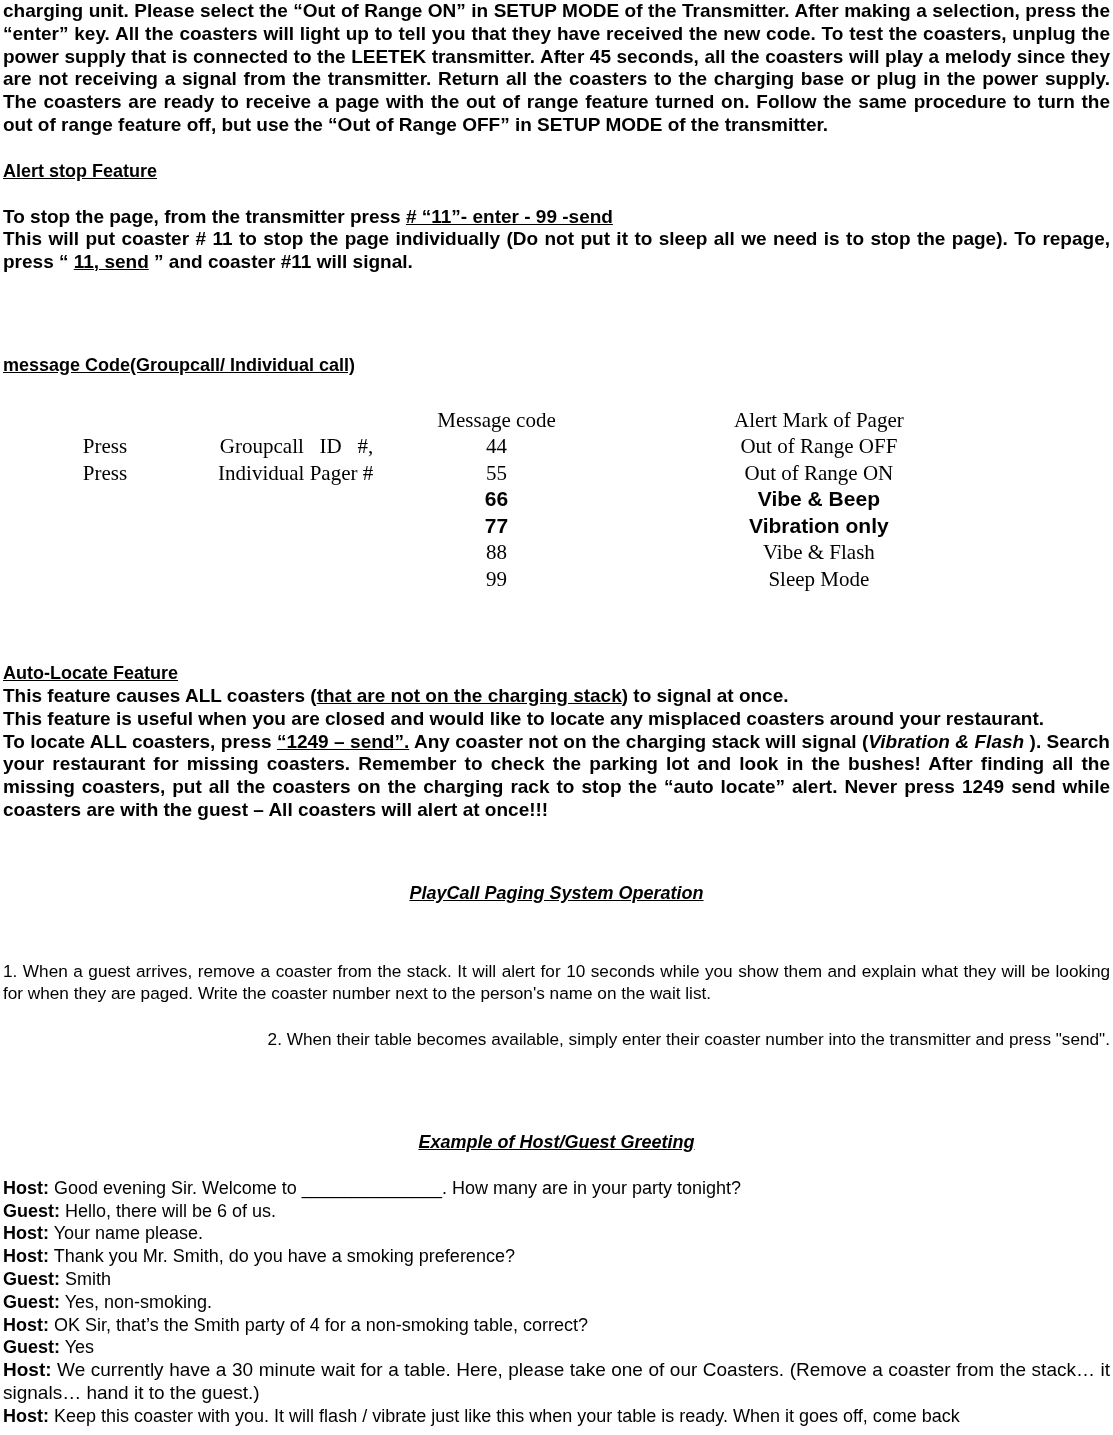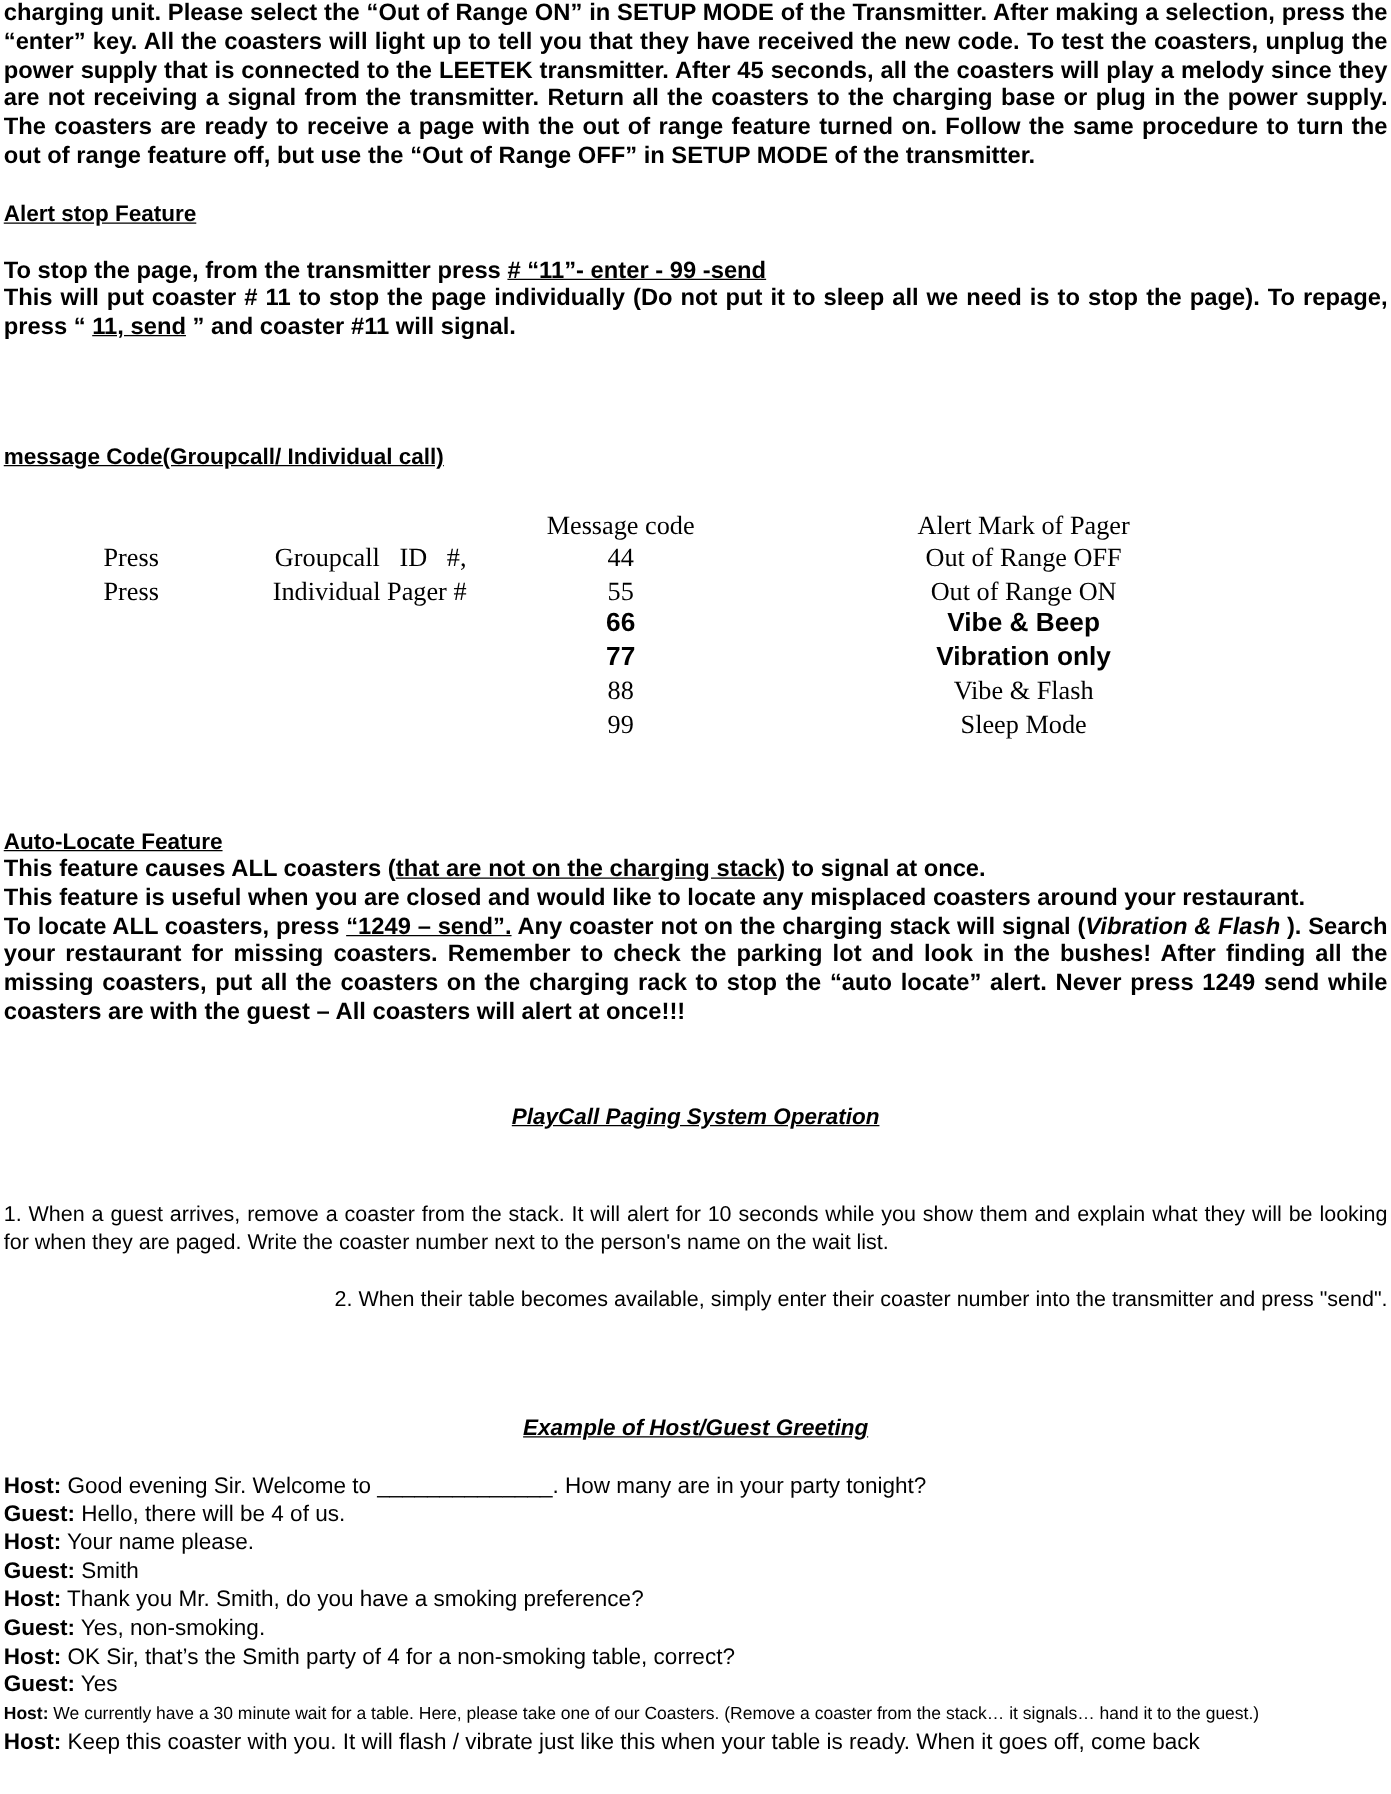--- a/index.html
+++ b/index.html
@@ -100,21 +100,21 @@
   
   .dialogue-line {
     font-size: 18px;
     line-height: 22.8px;
     font-weight: normal;
     margin: 0 3px;
     text-align: left;
   }
   .dialogue-line .spk { font-weight: bold; }
   .dialogue-wrap {
-    font-size: 14px;
+    font-size: 19px;
     line-height: 22.8px;
     font-weight: normal;
     margin: 0 3px;
     text-align: justify;
     text-justify: inter-word;
   }
   .dialogue-wrap .spk { font-weight: bold; }
   .numitem {
     font-size: 17.2px;
     line-height: 22.8px;
@@ -217,24 +217,24 @@
 
   <div class="numitem nojust">2.    When their table becomes available, simply enter their coaster number into the transmitter and press "send".</div>
 
   <div class="spacer-80"></div>
 
   <div class="center-heading"><span>Example of Host/Guest Greeting</span></div>
 
   <div class="spacer-23"></div>
 
   <div class="dialogue-line"><span class="spk">Host:</span><span> Good evening Sir.    Welcome to ______________.    How many are in your party tonight?</span></div>
-  <div class="dialogue-line"><span class="spk">Guest:</span><span> Hello, there will be 4 of us.</span></div>
+  <div class="dialogue-line"><span class="spk">Guest:</span><span> Hello, there will be 6 of us.</span></div>
   <div class="dialogue-line"><span class="spk">Host:</span><span> Your name please.</span></div>
+  <div class="dialogue-line"><span class="spk">Host:</span><span> Thank you Mr. Smith, do you have a smoking preference?</span></div>
   <div class="dialogue-line"><span class="spk">Guest:</span><span> Smith</span></div>
-  <div class="dialogue-line"><span class="spk">Host:</span><span> Thank you Mr. Smith, do you have a smoking preference?</span></div>
   <div class="dialogue-line"><span class="spk">Guest:</span><span> Yes, non-smoking.</span></div>
   <div class="dialogue-line"><span class="spk">Host:</span><span> OK Sir, that’s the Smith party of 4 for a non-smoking table, correct?</span></div>
   <div class="dialogue-line"><span class="spk">Guest:</span><span> Yes</span></div>
 
   <div class="dialogue-wrap"><span class="spk">Host:</span><span> We currently have a 30 minute wait for a table.   Here, please take one of our Coasters.   (Remove a coaster from the stack… it signals… hand it to the guest.)</span></div>
 
   <div class="dialogue-line"><span class="spk">Host:</span><span> Keep this coaster with you.    It will flash / vibrate just like this when your table is ready.    When it goes off, come back</span></div>
 
 </div>
 

